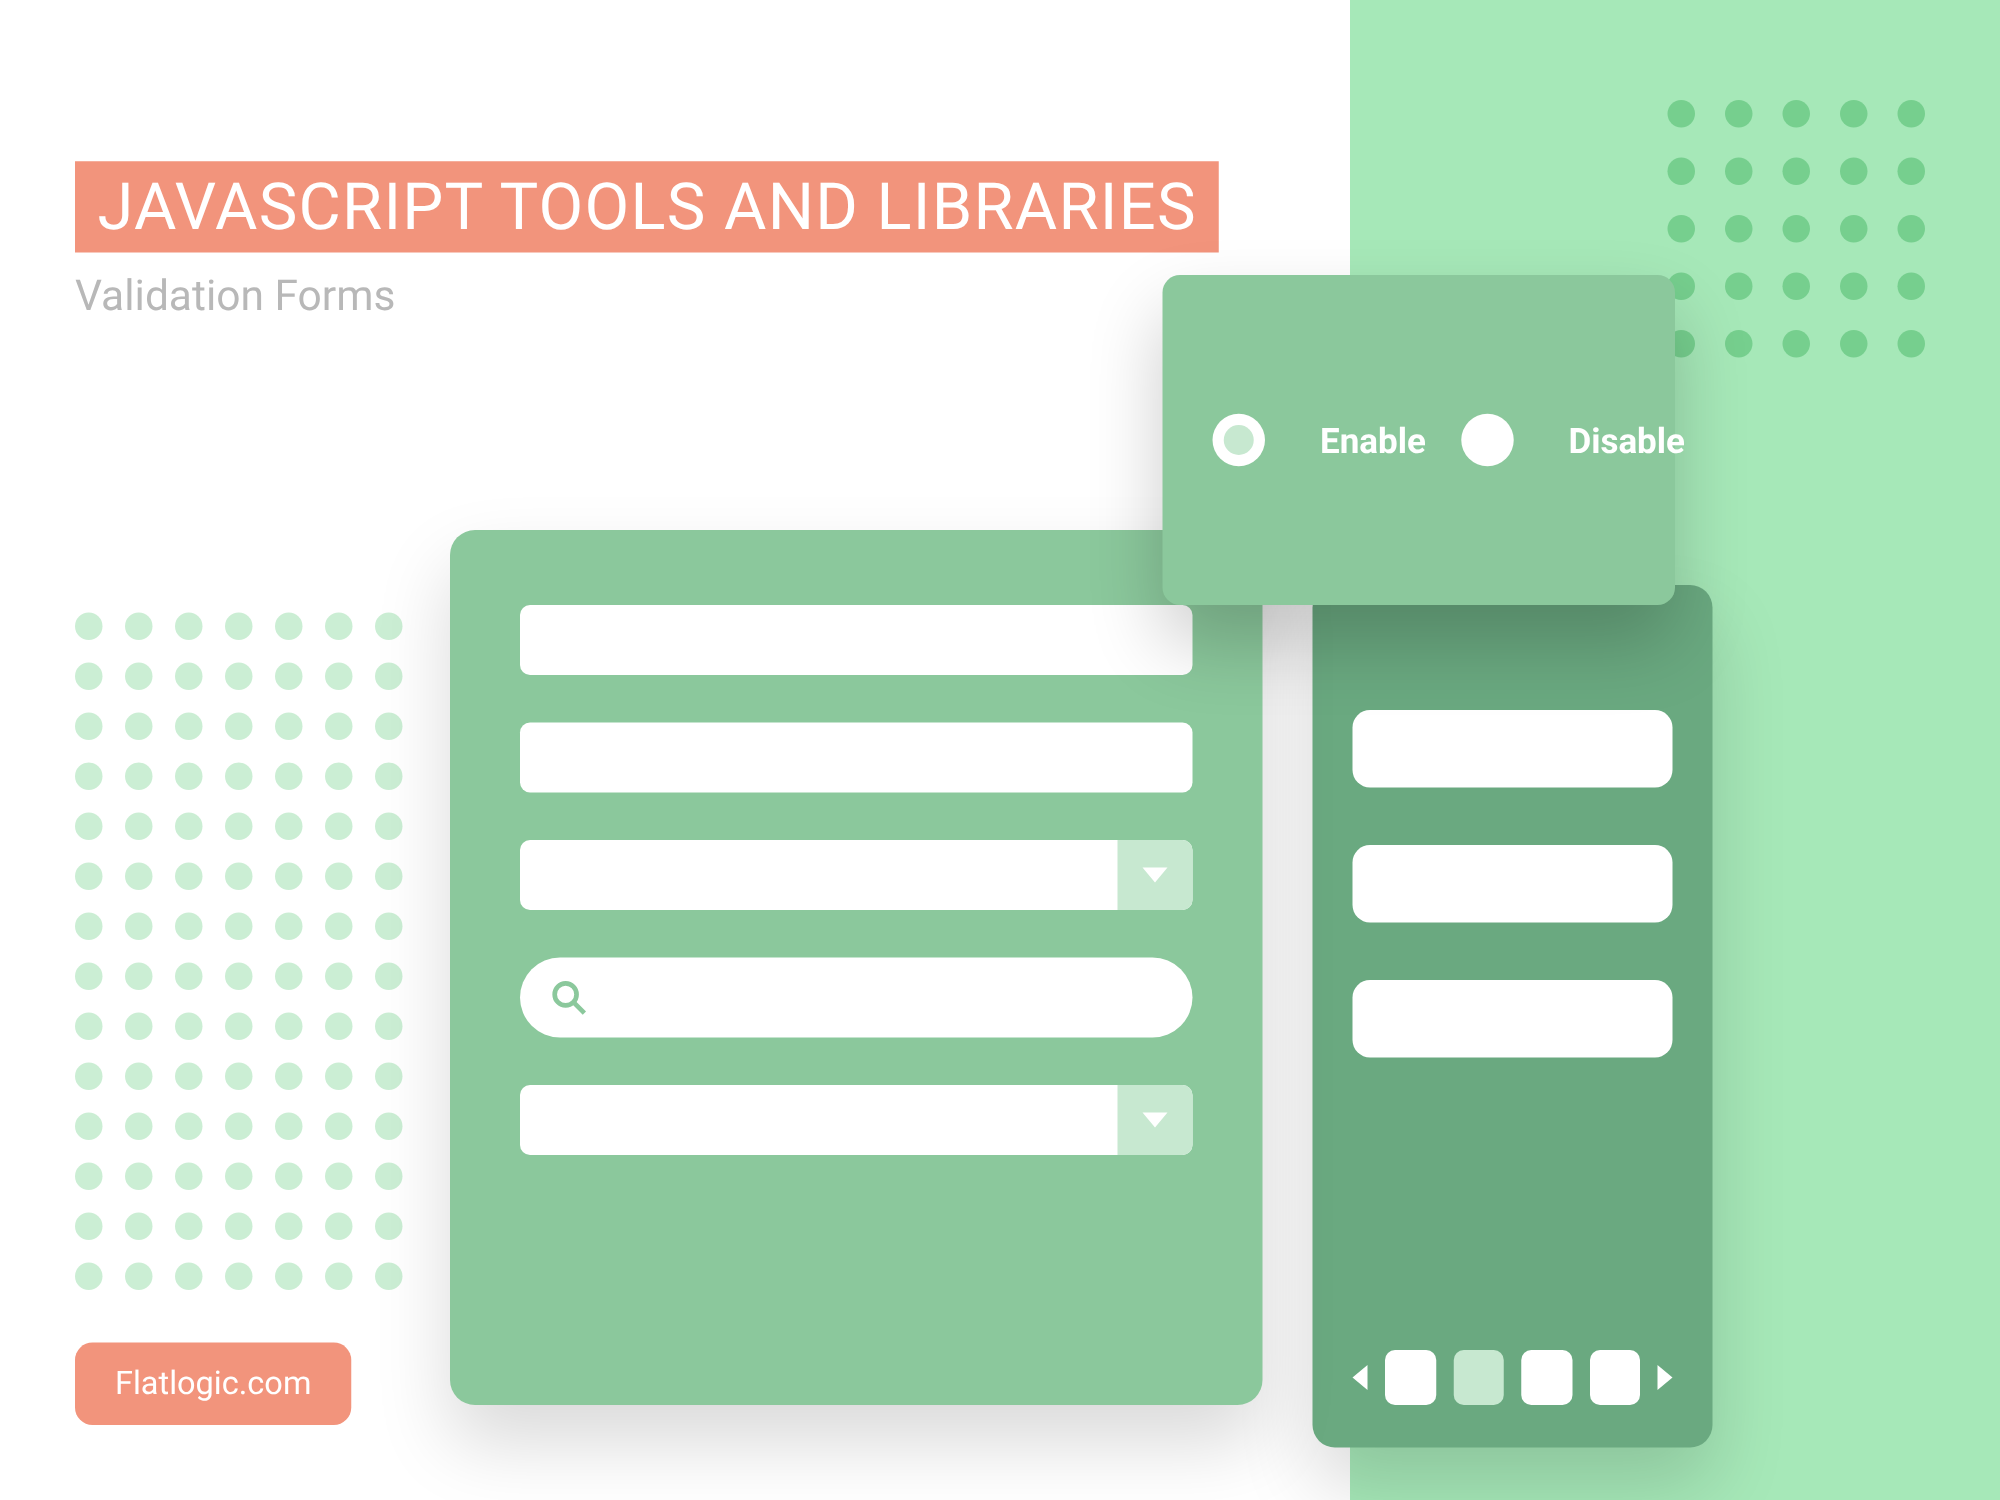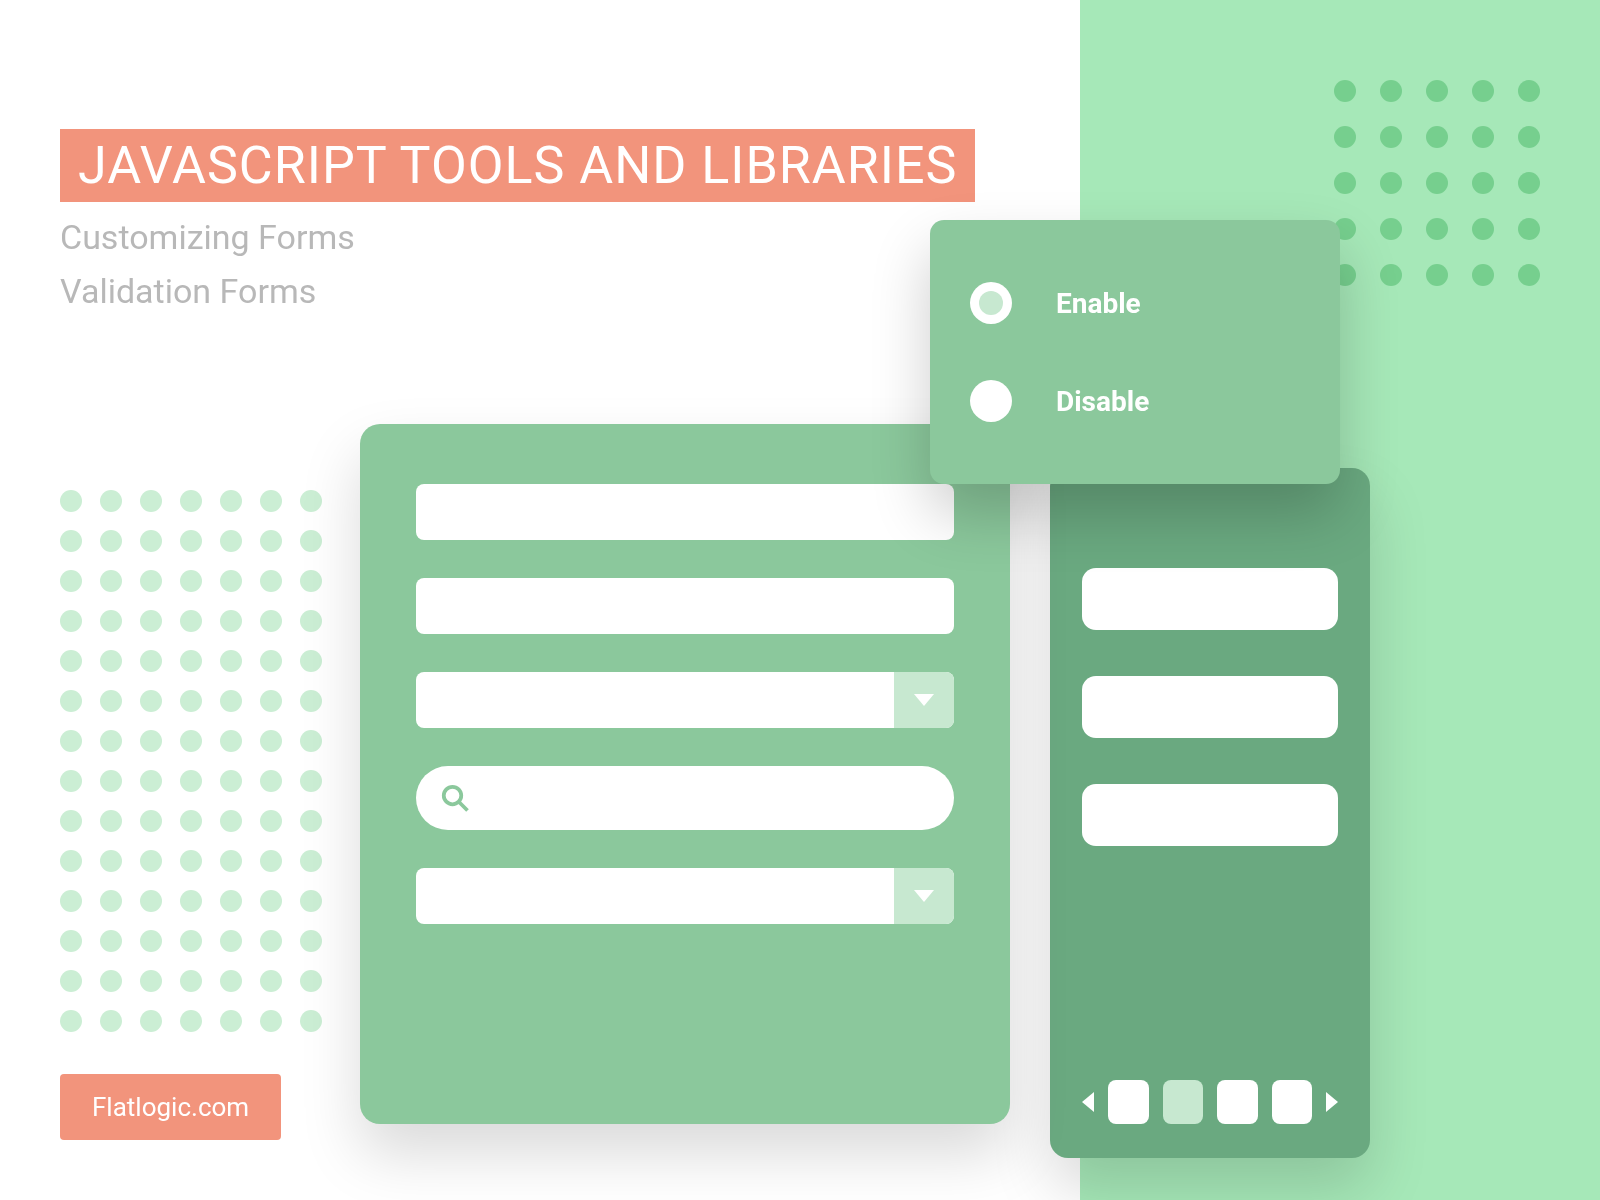--- a/index.html
+++ b/index.html
@@ -85,21 +85,21 @@
 
     
     .brand-badge {
       position: absolute;
       bottom: 60px;
       left: 60px;
       background: #f2947c;
       color: #ffffff;
       font-size: 26px;
       padding: 18px 32px;
-      border-radius: 4px;
+      border-radius: 14px;
     }
 
     
     .panel-main {
       position: absolute;
       top: 424px;
       left: 360px;
       width: 650px;
       height: 700px;
       background: #8bc89c;
@@ -211,21 +211,21 @@
       position: absolute;
       top: 220px;
       left: 930px;
       width: 410px;
       height: 264px;
       background: #8bc89c;
       border-radius: 14px;
       box-shadow: 0 30px 60px rgba(0,0,0,0.2);
       padding: 48px 40px;
       display: flex;
-      flex-direction: column;
+      flex-direction: row;
       justify-content: space-around;
       gap: 28px;
     }
     .radio-row {
       display: flex;
       align-items: center;
       gap: 44px;
     }
     .radio-outer {
       width: 42px; height: 42px;
@@ -378,21 +378,20 @@
     <div class="dot"></div>
     <div class="dot"></div>
     <div class="dot"></div>
     <div class="dot"></div>
     <div class="dot"></div>
 </div>
 
 <div class="heading">JAVASCRIPT TOOLS AND LIBRARIES</div>
 
 <div class="subtitles">
-  <div class="subtitle">Customizing Forms</div>
   <div class="subtitle">Validation Forms</div>
 </div>
 
 <div class="brand-badge">Flatlogic.com</div>
 
 <div class="panel-side">
   <div class="side-field"></div>
   <div class="side-field"></div>
   <div class="side-field"></div>
 

